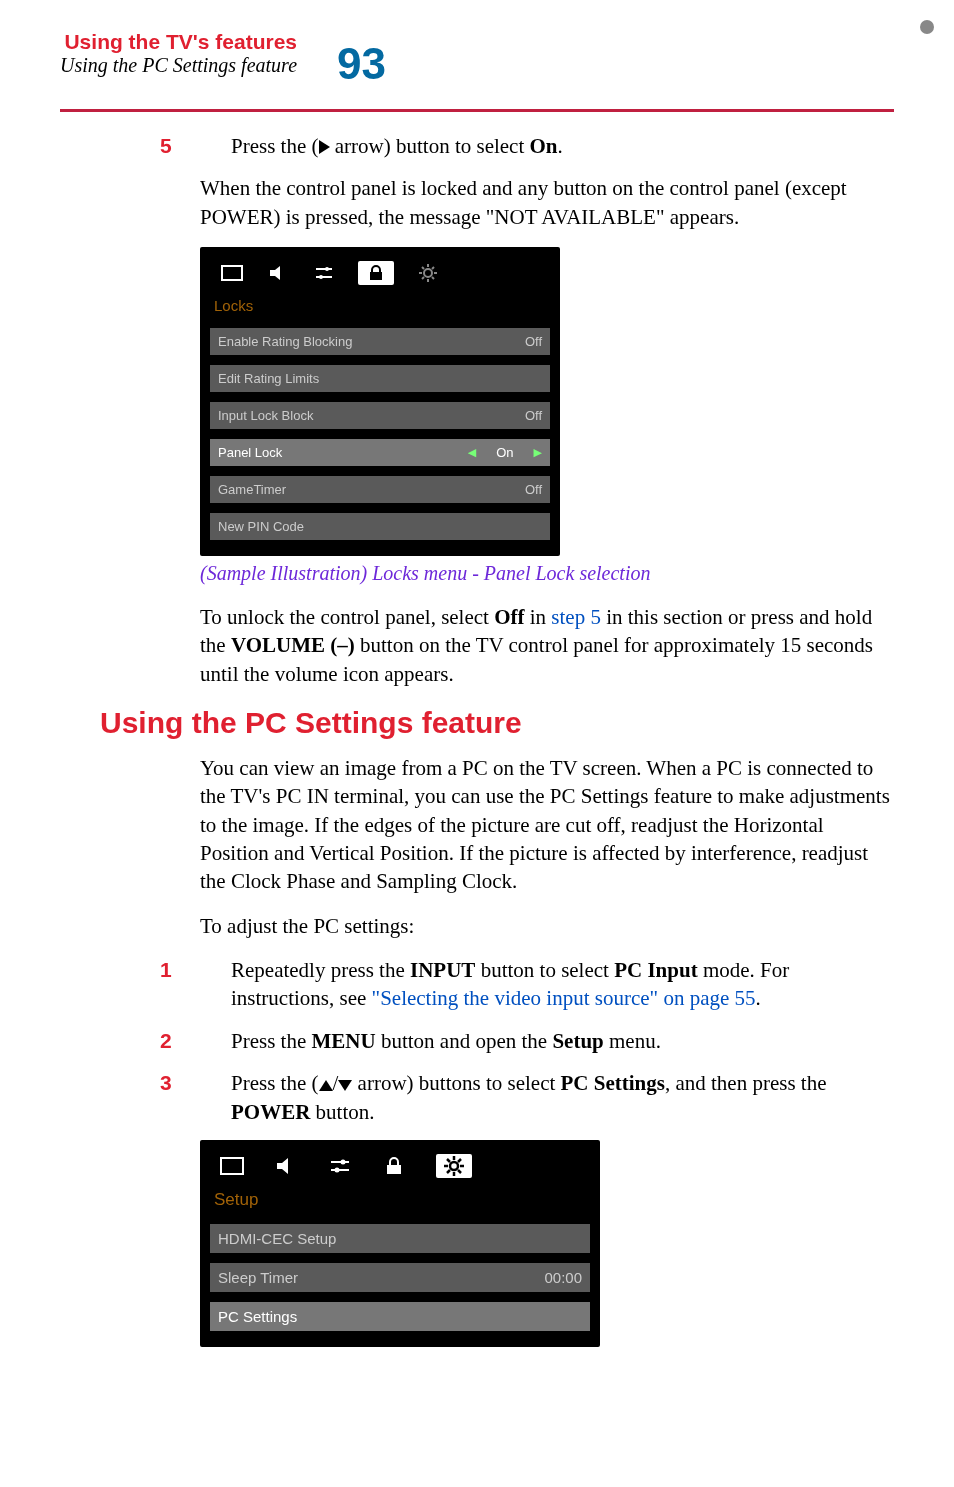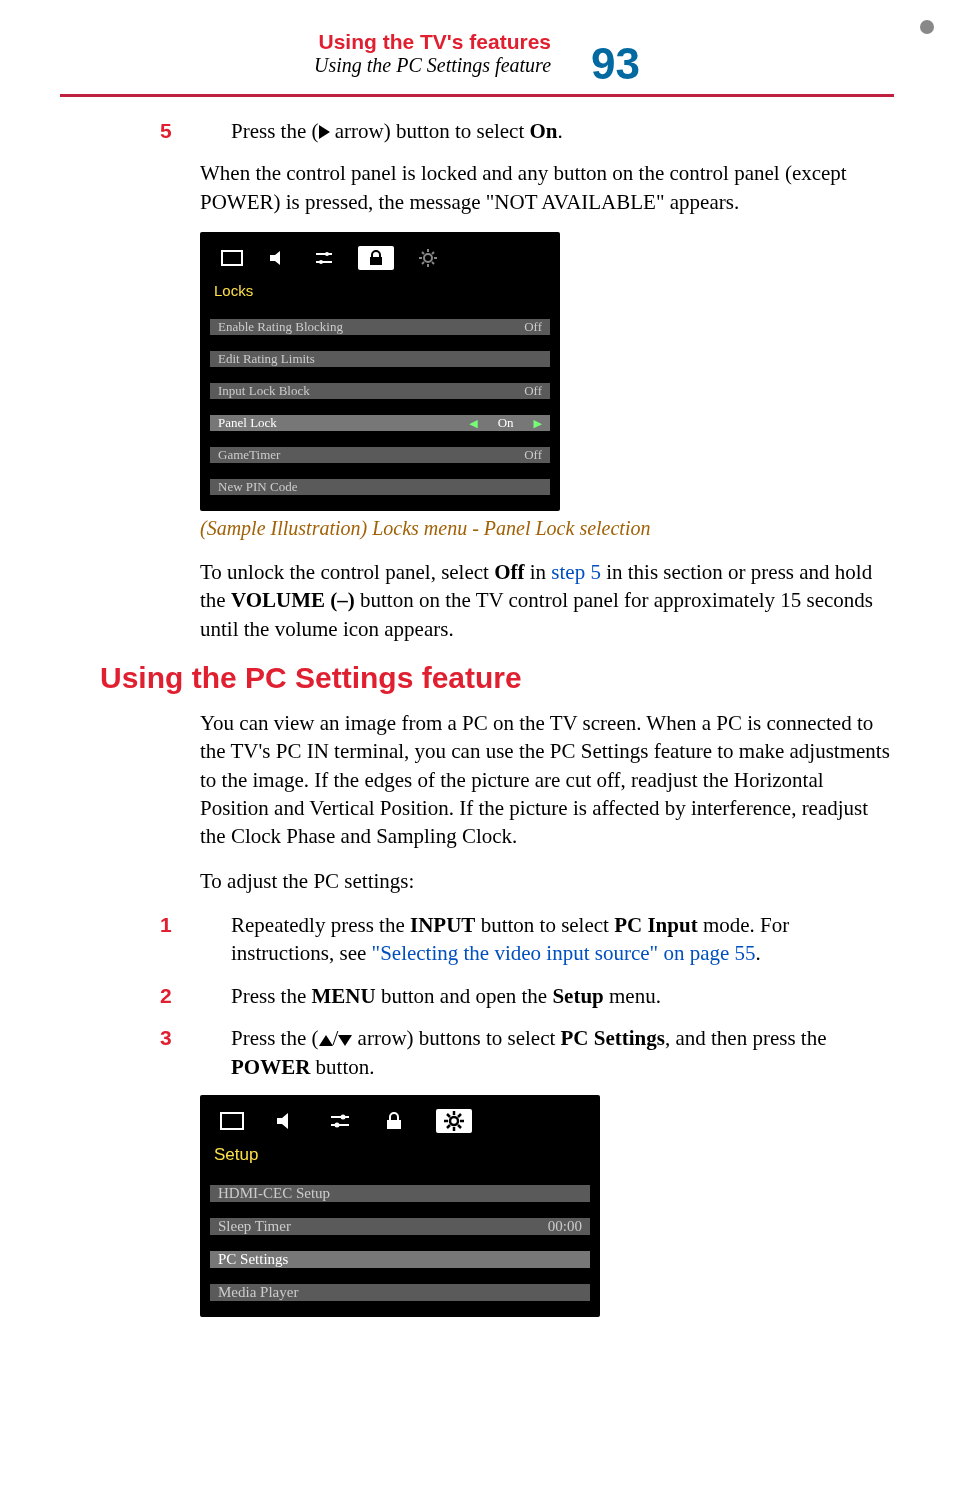--- a/index.html
+++ b/index.html
@@ -8,24 +8,24 @@
     font-family: Georgia, 'Times New Roman', serif;
     background: #fff;
     color: #000;
     width: 954px;
   }
   .page {
     padding: 30px 60px 40px 60px;
   }
   .header {
     display: flex;
-    justify-content: center;
+    justify-content: flex-start;
     align-items: flex-start;
     border-bottom: 3px solid #c02040;
-    padding-bottom: 8px;
+    padding-bottom: 23px;
     margin-bottom: 20px;
   }
   .header-text {
     text-align: right;
     margin-right: 40px;
   }
   .header-title {
     color: #e02030;
     font-weight: bold;
     font-family: Arial, sans-serif;
@@ -71,21 +71,21 @@
     margin-left: 31px;
   }
   .indent-block {
     margin-left: 140px;
     font-size: 21px;
     line-height: 1.35;
     margin-bottom: 16px;
   }
   .caption {
     margin-left: 140px;
-    color: #a16207;
+    color: #6d28d9;
     font-style: italic;
     font-size: 20px;
     margin-top: 6px;
     margin-bottom: 18px;
   }
   .section-heading {
     color: #e02030;
     font-family: Arial, sans-serif;
     font-weight: bold;
     font-size: 30px;
@@ -126,34 +126,33 @@
     display:flex;
     align-items:center;
     justify-content:center;
   }
   .tab-icon.active {
     background:#fff;
     border-radius:2px;
     padding:3px 6px;
   }
   .menu-title {
-    color:#fde047;
+    color:#a16207;
     padding: 2px 4px 4px 4px;
     font-size: 15px;
   }
   .menu-box.large .menu-title { font-size: 17px; }
   .menu-row {
     display:flex;
     justify-content:space-between;
     align-items:center;
     background:#5a5a5a;
-    padding:0 8px;
-    margin-top:16px;
+    padding:6px 8px;
+    margin-top:10px;
     color:#ccc;
-    font-family:Liberation Serif, serif;
   }
   .menu-row.sel {
     background:#777;
     color:#fff;
   }
   .menu-row .arrow { color:#7f7; font-size:11px; }
   .tri {
     display:inline-block;
     width:0;height:0;
     vertical-align: -1px;
@@ -339,19 +338,15 @@
         <span></span>
       </div>
     <div class="menu-row">
         <span>Sleep Timer</span>
         <span>00:00</span>
       </div>
     <div class="menu-row sel">
         <span>PC Settings</span>
         <span></span>
       </div>
-    <div class="menu-row">
-        <span>Media Player</span>
-        <span></span>
-      </div>
   </div>
 
 </div>
 
 </body></html>

